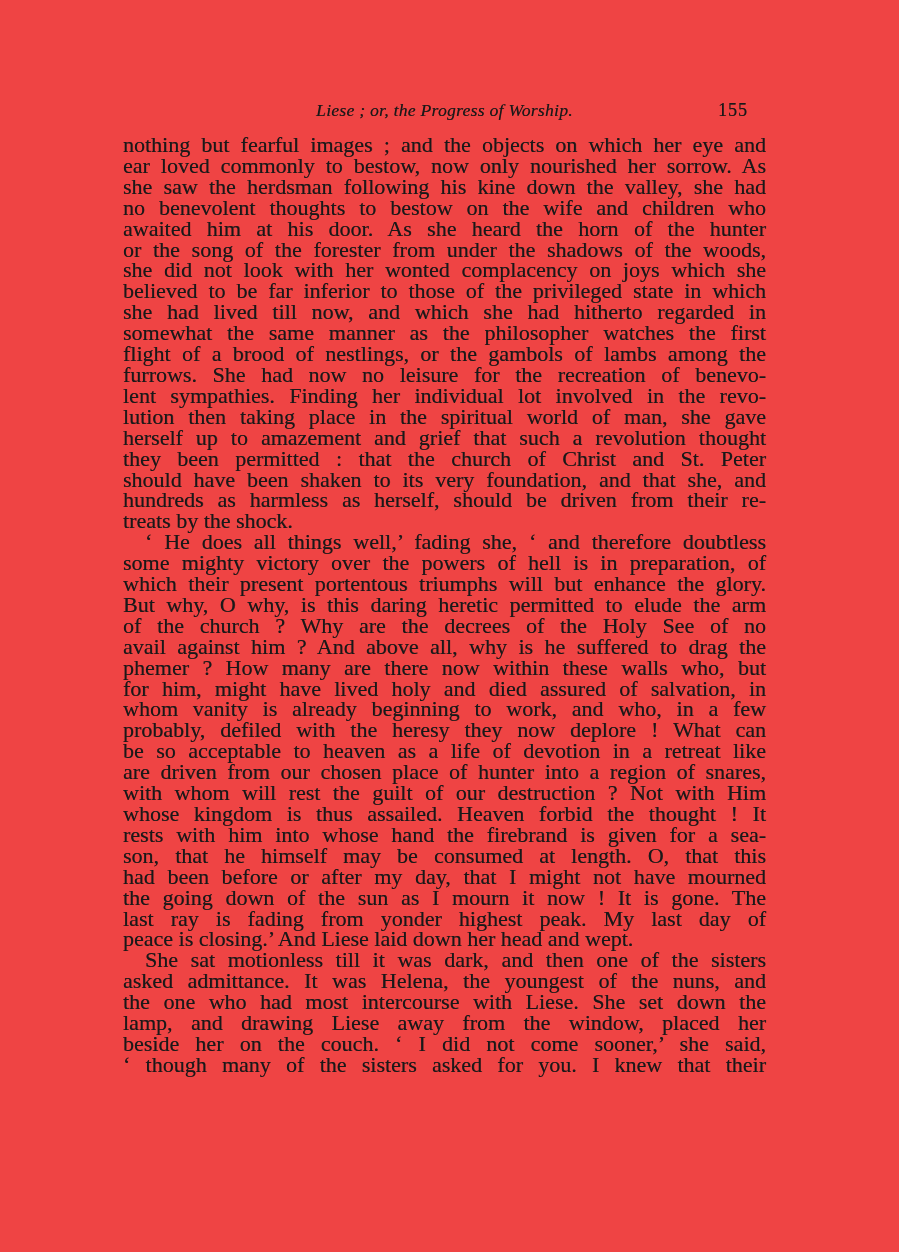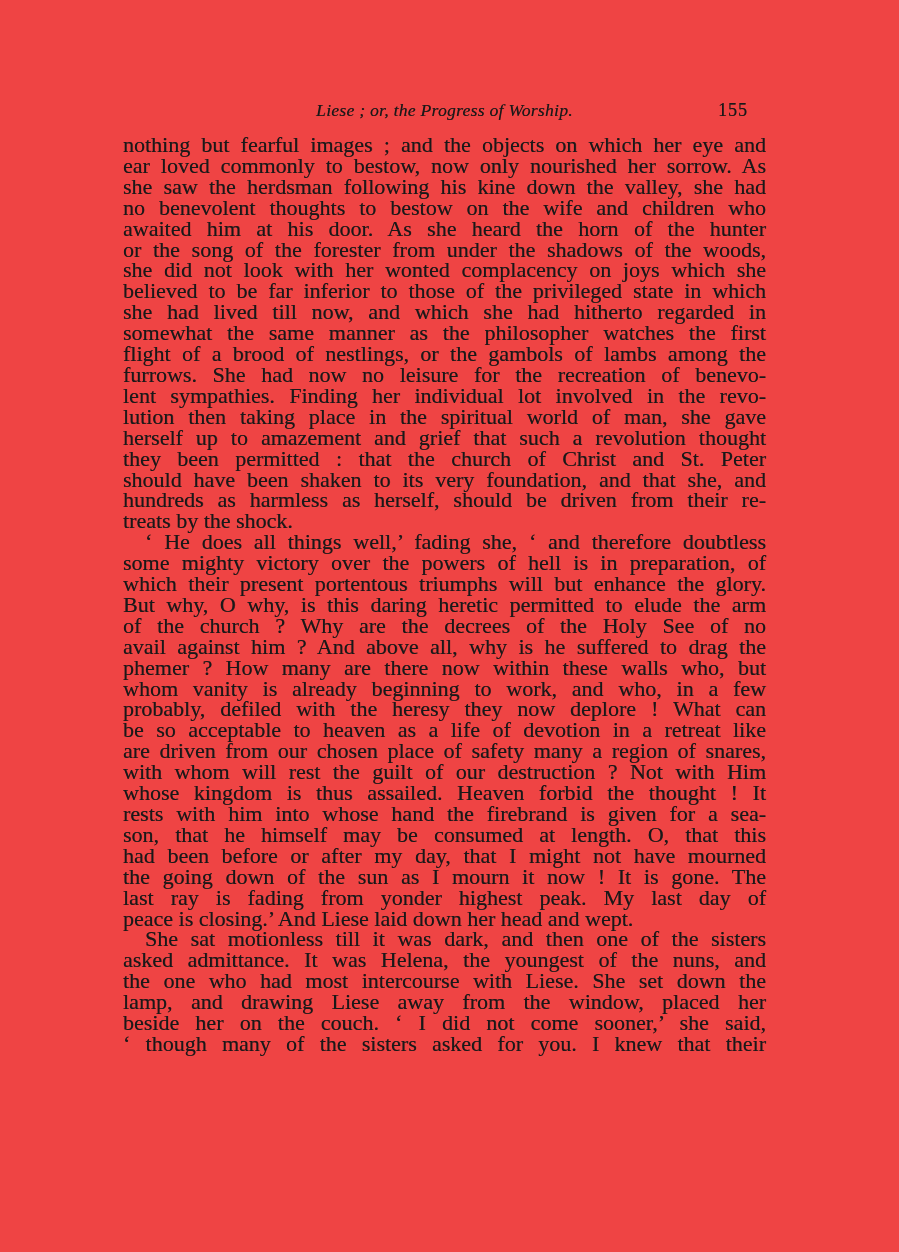--- a/index.html
+++ b/index.html
@@ -88,24 +88,25 @@
         <div class="line para-end">treats by the shock.</div>
       </div>
       <div class="para">
         <div class="line indent">‘ He does all things well,’ fading she, ‘ and therefore doubtless</div>
         <div class="line">some mighty victory over the powers of hell is in preparation, of</div>
         <div class="line">which their present portentous triumphs will but enhance the glory.</div>
         <div class="line">But why, O why, is this daring heretic permitted to elude the arm</div>
         <div class="line">of the church ? Why are the decrees of the Holy See of no</div>
         <div class="line">avail against him ? And above all, why is he suffered to drag the</div>
         <div class="line">phemer ? How many are there now within these walls who, but</div>
+        <div class="line">for him, might have lived holy and died assured of salvation, in</div>
         <div class="line">whom vanity is already beginning to work, and who, in a few</div>
         <div class="line">probably, defiled with the heresy they now deplore ! What can</div>
         <div class="line">be so acceptable to heaven as a life of devotion in a retreat like</div>
-        <div class="line">are driven from our chosen place of safety many a region of snares,</div>
+        <div class="line">are driven from our chosen place of hunter into a region of snares,</div>
         <div class="line">with whom will rest the guilt of our destruction ? Not with Him</div>
         <div class="line">whose kingdom is thus assailed. Heaven forbid the thought ! It</div>
         <div class="line">rests with him into whose hand the firebrand is given for a sea-</div>
         <div class="line">son, that he himself may be consumed at length. O, that this</div>
         <div class="line">had been before or after my day, that I might not have mourned</div>
         <div class="line">the going down of the sun as I mourn it now ! It is gone. The</div>
         <div class="line">last ray is fading from yonder highest peak. My last day of</div>
         <div class="line para-end">peace is closing.’ And Liese laid down her head and wept.</div>
       </div>
       <div class="para">

